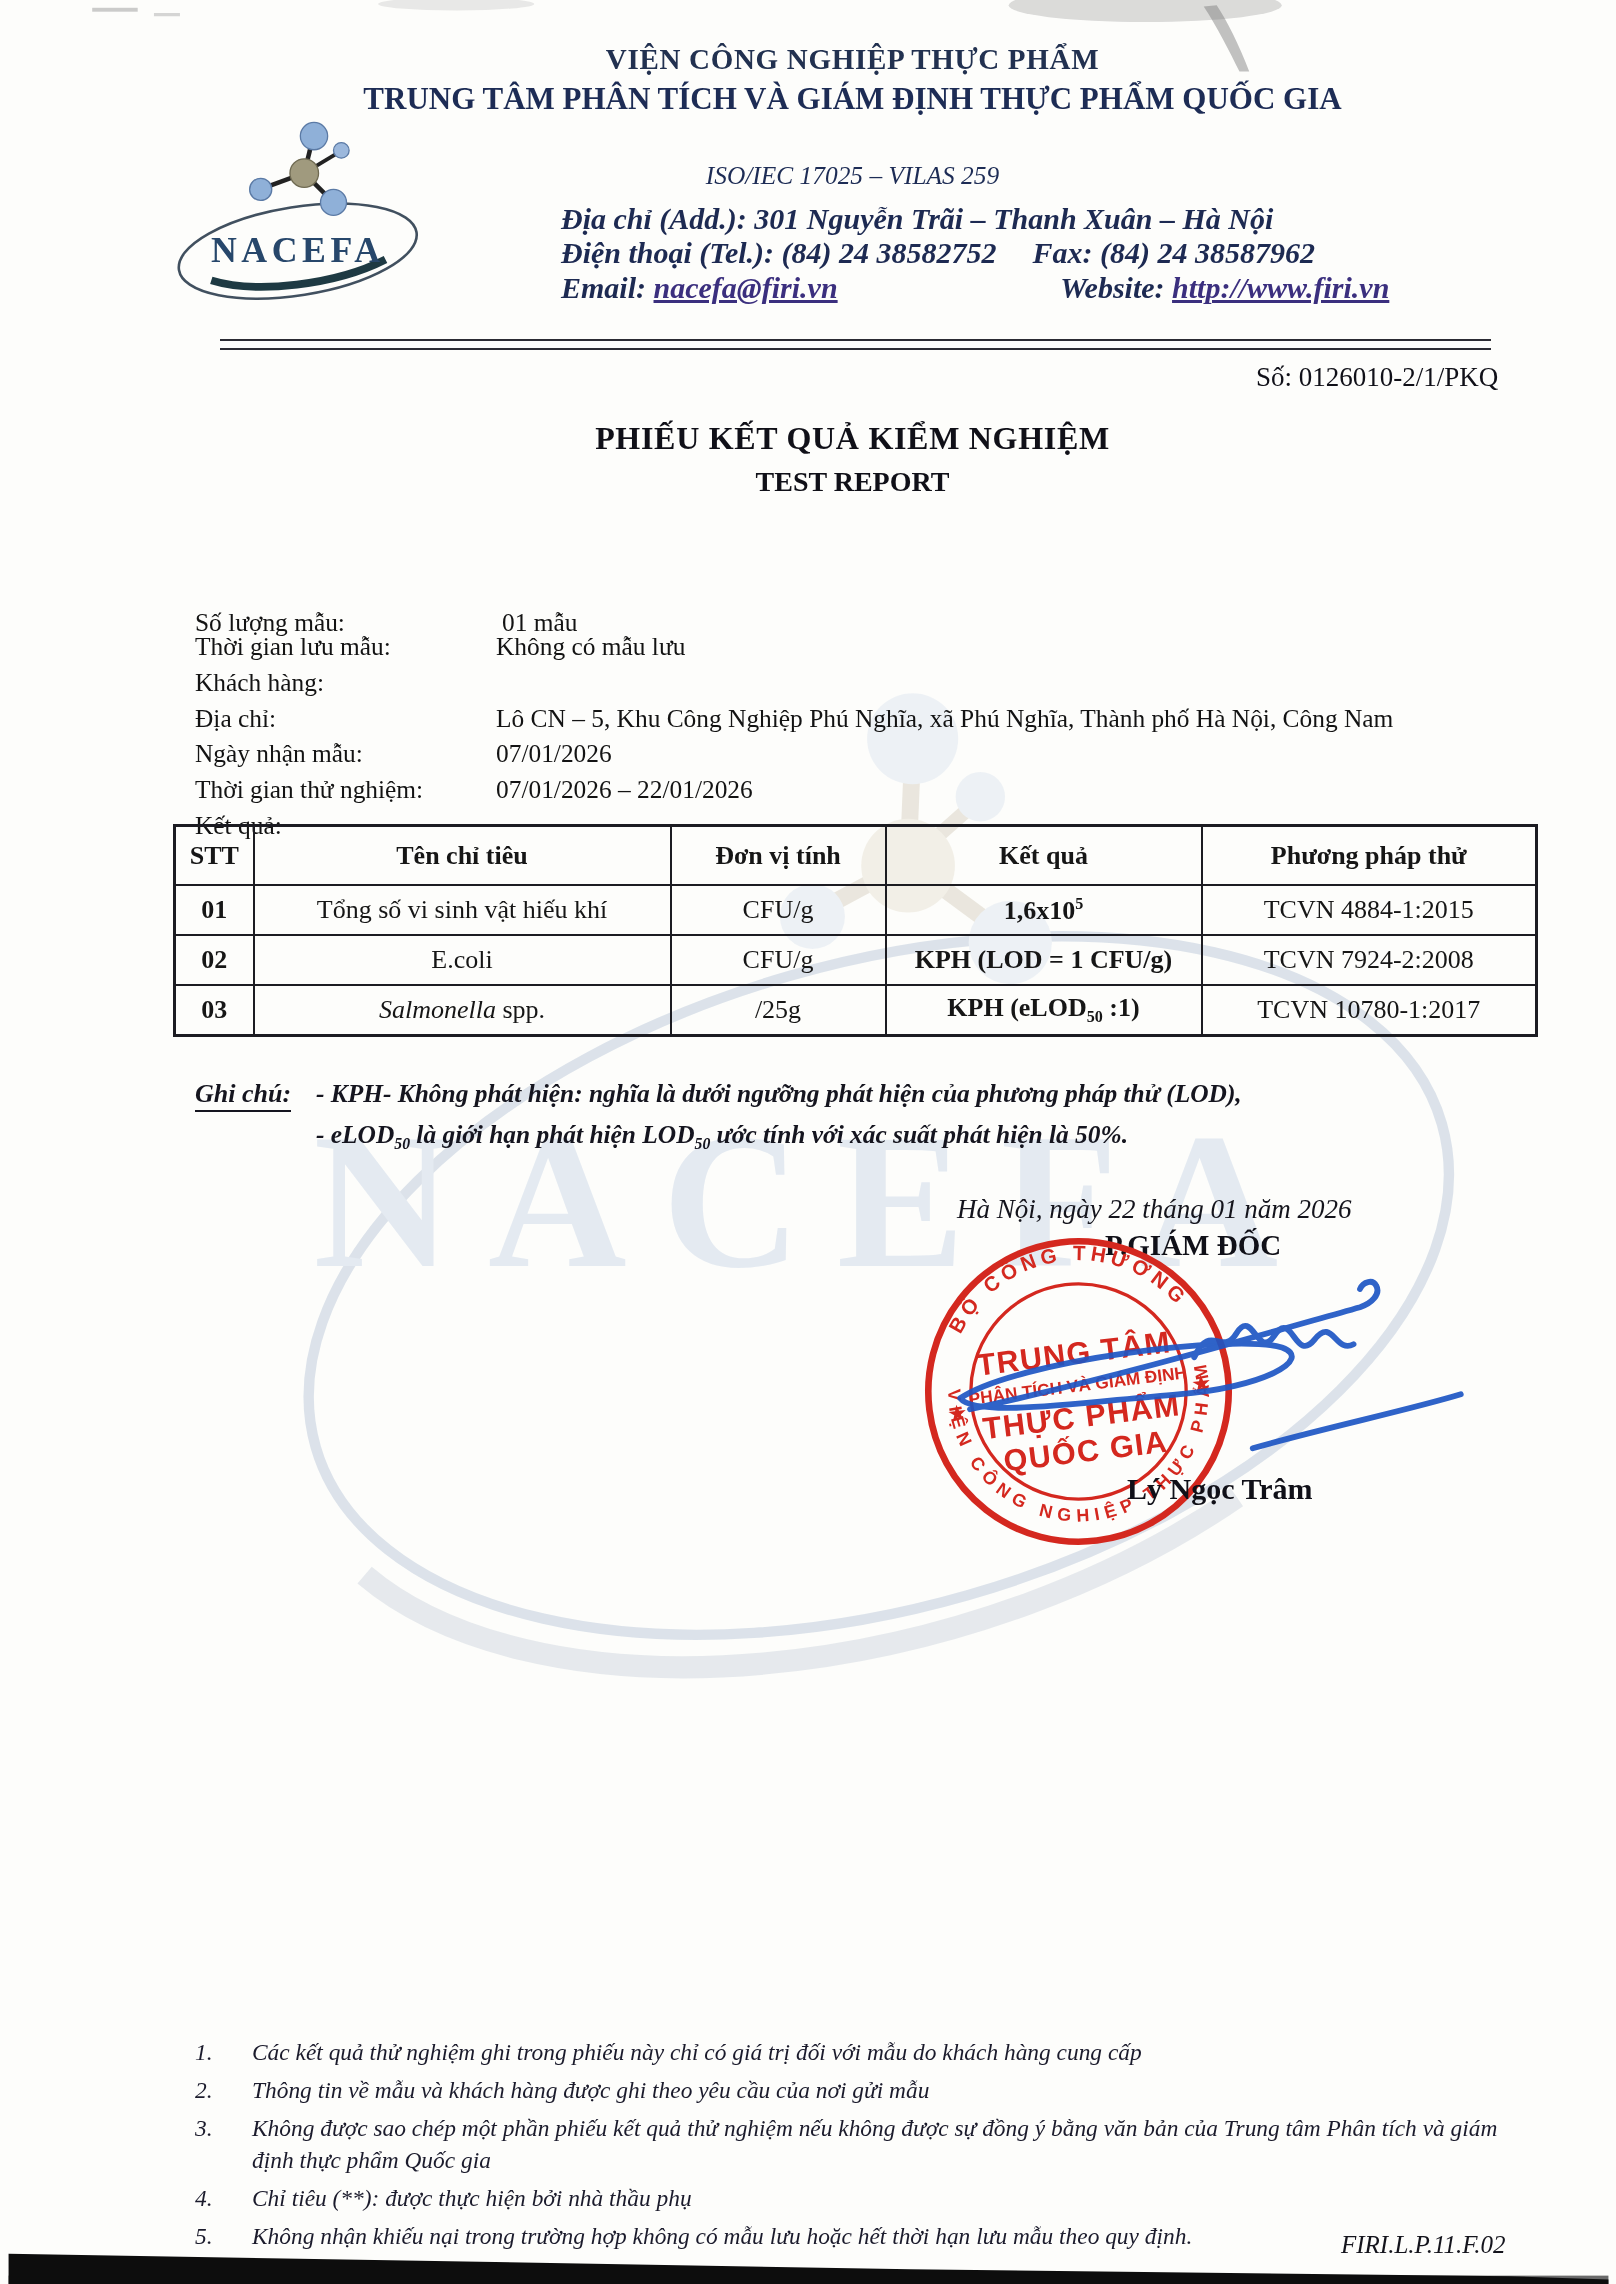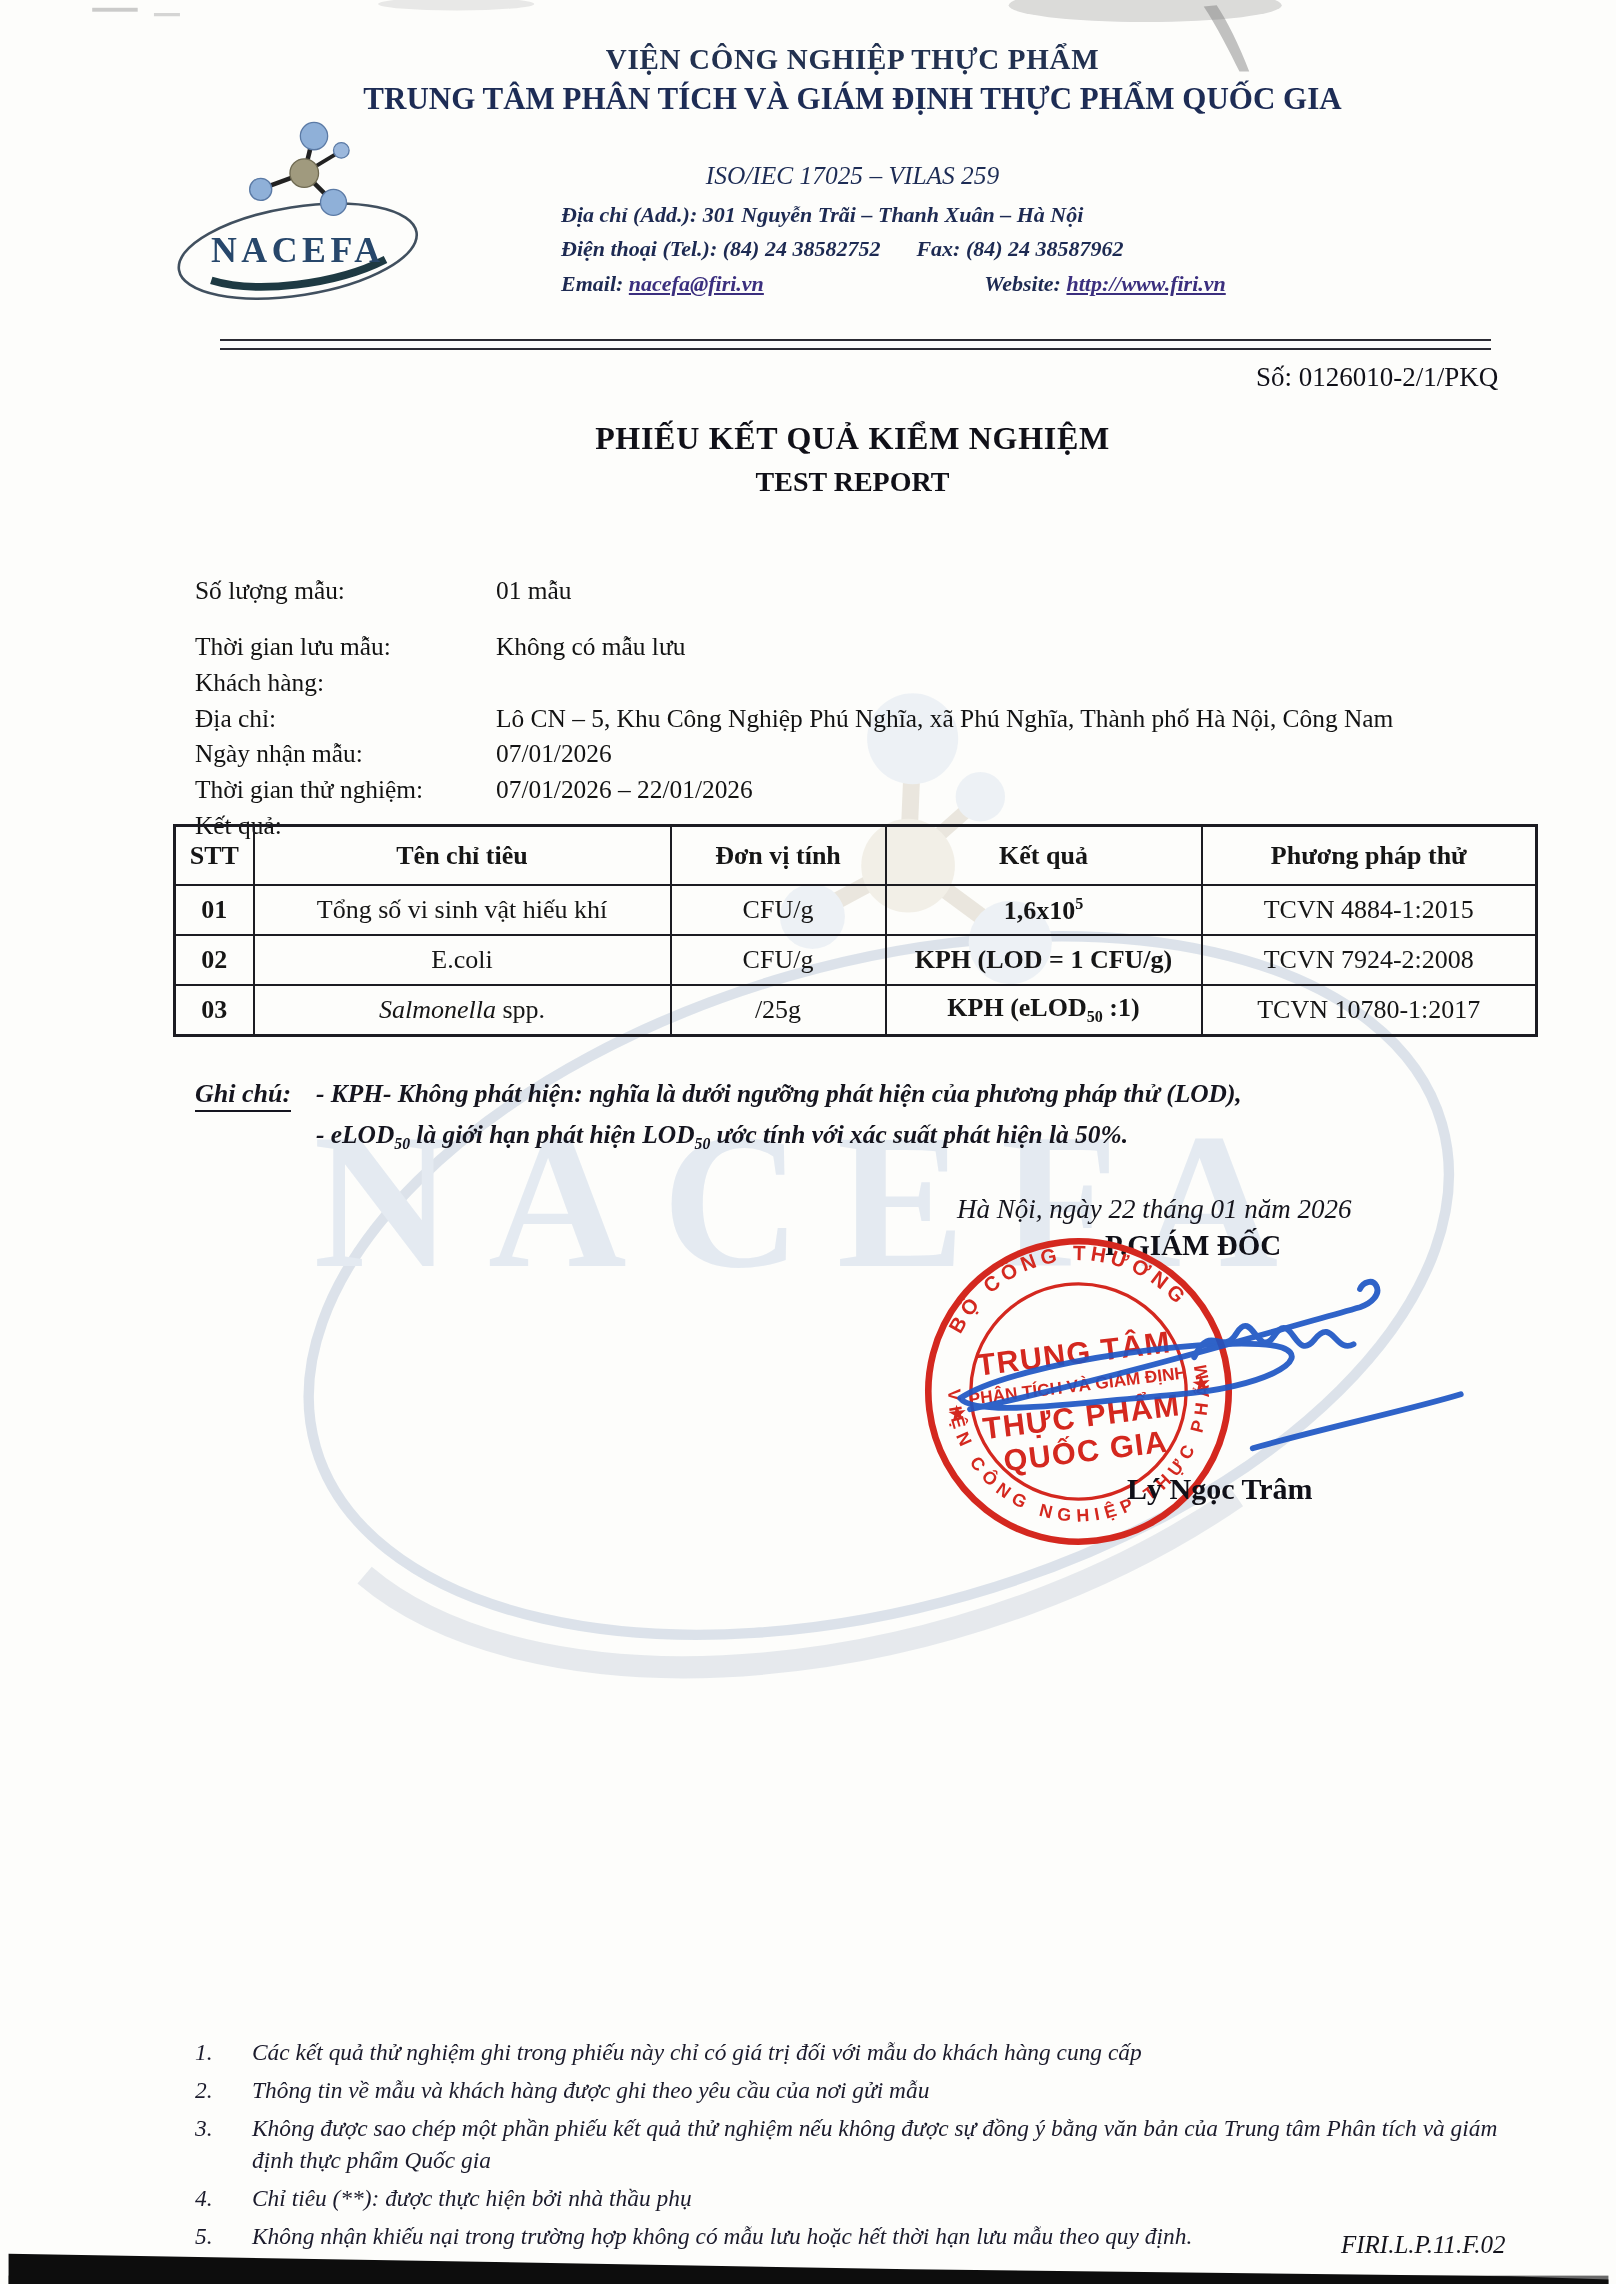--- a/index.html
+++ b/index.html
@@ -6,21 +6,21 @@
   #page{
     position:relative;width:1617px;height:2284px;background:#fdfdfb;
     font-family:"Liberation Serif","DejaVu Serif",serif;color:#161616;overflow:hidden;
   }
   .abs{position:absolute;}
   .center-block{left:273px;width:1159px;text-align:center;}
   .hdr1{top:43px;font-size:29px;font-weight:600;color:#223150;letter-spacing:0.7px;}
   .hdr2{top:81px;font-size:31px;font-weight:bold;color:#1d2c55;letter-spacing:0px;}
   .hdr3{top:125px;font-size:24px;font-weight:600;color:#223150;}
   .hdr4{top:161px;font-size:25.4px;font-weight:normal;font-style:italic;color:#1d2c55;}
-  .contact{left:561px;font-size:22px;font-weight:bold;font-style:italic;color:#1d2a52;}
+  .contact{left:561px;font-size:30px;font-weight:bold;font-style:italic;color:#1d2a52;}
   .contact .lnk{text-decoration:underline;color:#3b2f7e;}
   .c1{top:202px;} .c2{top:236px;} .c3{top:271px;}
   .fax{margin-left:36px;}
   .weblabel{margin-left:215px;}
   .dline{top:339px;left:220px;width:1271px;height:7.2px;border-top:2.6px solid #2b2b33;border-bottom:2.6px solid #2b2b33;}
   .docnum{top:362px;left:1256px;font-size:27px;color:#101018;}
   .title-vi{top:420px;font-size:32px;font-weight:bold;color:#101018;letter-spacing:0.7px;}
   .title-en{top:466px;font-size:28px;font-weight:600;color:#101018;}
   .irow{position:absolute;left:195px;display:flex;font-size:25.4px;color:#131313;}
   .ilabel{width:301px;flex:none;}
@@ -112,21 +112,21 @@
     </g>
     <text class="serif" x="195" y="232" font-size="55" font-weight="bold" letter-spacing="7" fill="#27476b" text-anchor="middle">NACEFA</text>
   </svg>
 
   <div class="abs dline"></div>
 
   <div class="abs docnum">Số: 0126010-2/1/PKQ</div>
   <div class="abs center-block title-vi">PHIẾU KẾT QUẢ KIỂM NGHIỆM</div>
   <div class="abs center-block title-en">TEST REPORT</div>
 
-  <div class="irow" style="top:576px;">
+  <div class="irow" style="top:608px;gap:6px;">
       <div class="ilabel">Số lượng mẫu:</div>
       <div class="ival">01 mẫu</div>
     </div>
   <div class="irow" style="top:632px;">
       <div class="ilabel">Thời gian lưu mẫu:</div>
       <div class="ival">Không có mẫu lưu</div>
     </div>
   <div class="irow" style="top:668px;">
       <div class="ilabel">Khách hàng:</div>
     </div>

